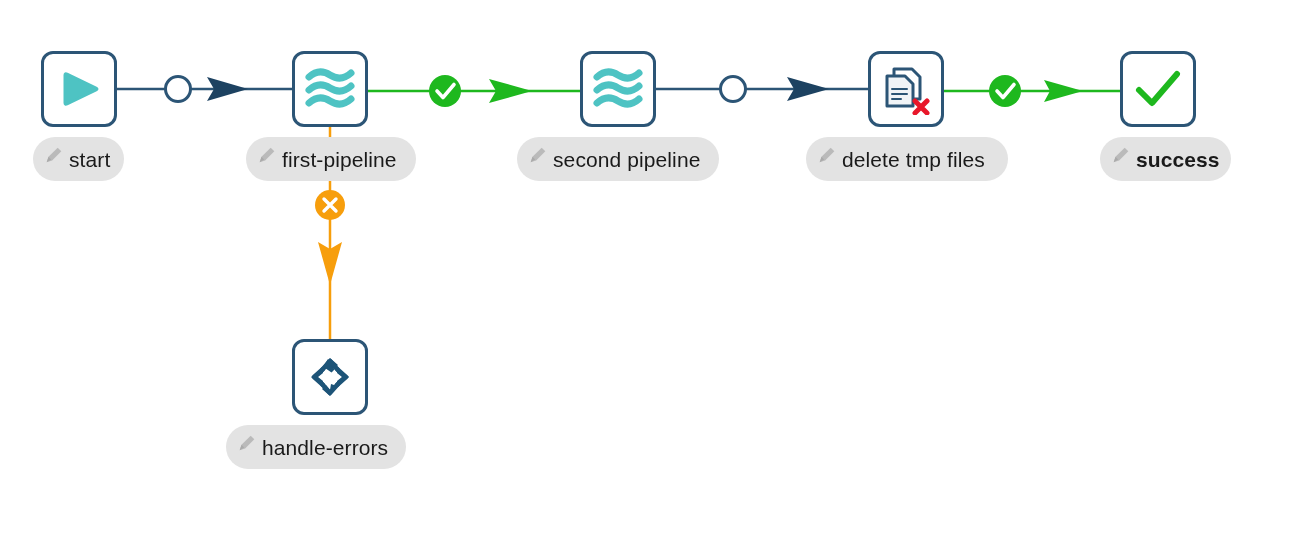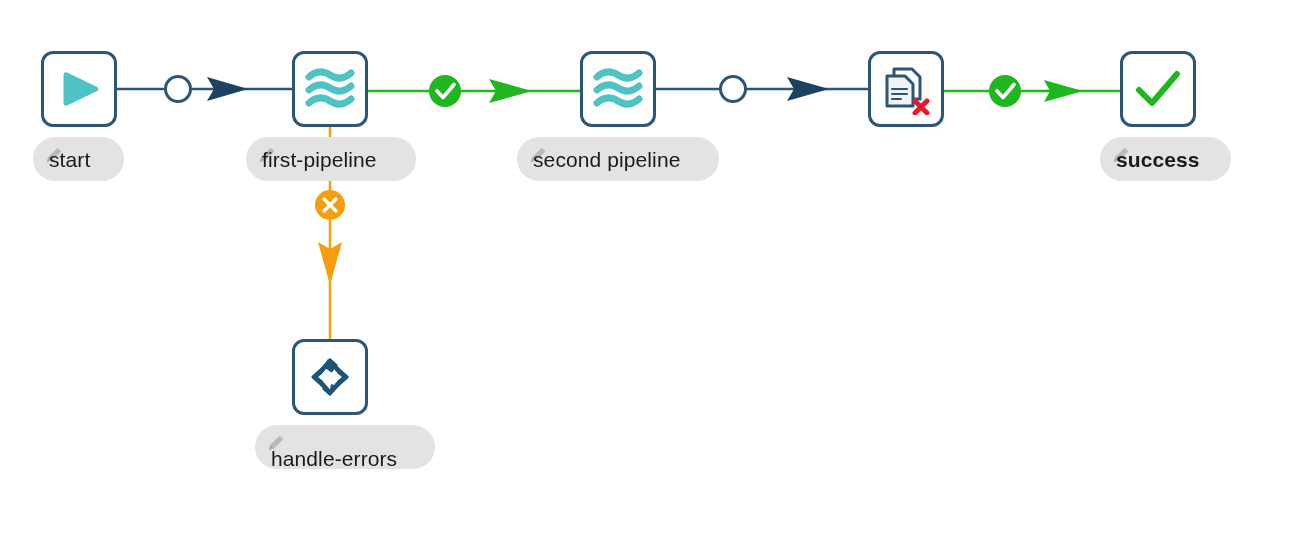--- a/index.html
+++ b/index.html
@@ -63,20 +63,21 @@
     opacity: 0.55;
     z-index: 0;
   }
   .label-text {
     position: relative;
     z-index: 1;
     font-size: 21px;
     color: #1a1a1a;
     line-height: 1;
     letter-spacing: 0.1px;
+    margin-left: 20px;
   }
 </style>
 </head>
 <body>
 
 <div id="canvas">
 
   <svg id="edges" viewBox="0 0 1296 533" width="1296" height="533" xmlns="http://www.w3.org/2000/svg">
 
     <g>
@@ -202,30 +203,37 @@
   </div>
 
   <div class="label-pill" style="left:517px; top:137px; width:202px;">
     <svg class="pencil" viewBox="0 0 24 24">
       <path d="M 4 20 L 6 14 L 16 4 L 20 8 L 10 18 Z" fill="#9a9a9a"></path>
       <path d="M 4 20 L 6 14 L 9 17 Z" fill="#7d7d7d"></path>
     </svg>
     <span class="label-text">second pipeline</span>
   </div>
 
+  <div class="label-pill" style="left:806px; top:137px; width:202px;">
+    <svg class="pencil" viewBox="0 0 24 24">
+      <path d="M 4 20 L 6 14 L 16 4 L 20 8 L 10 18 Z" fill="#9a9a9a"></path>
+      <path d="M 4 20 L 6 14 L 9 17 Z" fill="#7d7d7d"></path>
+    </svg>
+    <span class="label-text">delete tmp files</span>
+  </div>
 
   <div class="label-pill" style="left:1100px; top:137px; width:131px;font-weight:bold;">
     <svg class="pencil" viewBox="0 0 24 24">
       <path d="M 4 20 L 6 14 L 16 4 L 20 8 L 10 18 Z" fill="#9a9a9a"></path>
       <path d="M 4 20 L 6 14 L 9 17 Z" fill="#7d7d7d"></path>
     </svg>
     <span class="label-text">success</span>
   </div>
 
-  <div class="label-pill" style="left:255px; top:425px; width:180px;align-items:flex-end;">
+  <div class="label-pill" style="left:226px; top:425px; width:180px;">
     <svg class="pencil" viewBox="0 0 24 24">
       <path d="M 4 20 L 6 14 L 16 4 L 20 8 L 10 18 Z" fill="#9a9a9a"></path>
       <path d="M 4 20 L 6 14 L 9 17 Z" fill="#7d7d7d"></path>
     </svg>
     <span class="label-text">handle-errors</span>
   </div>
 
 </div>
 
 </body></html>

